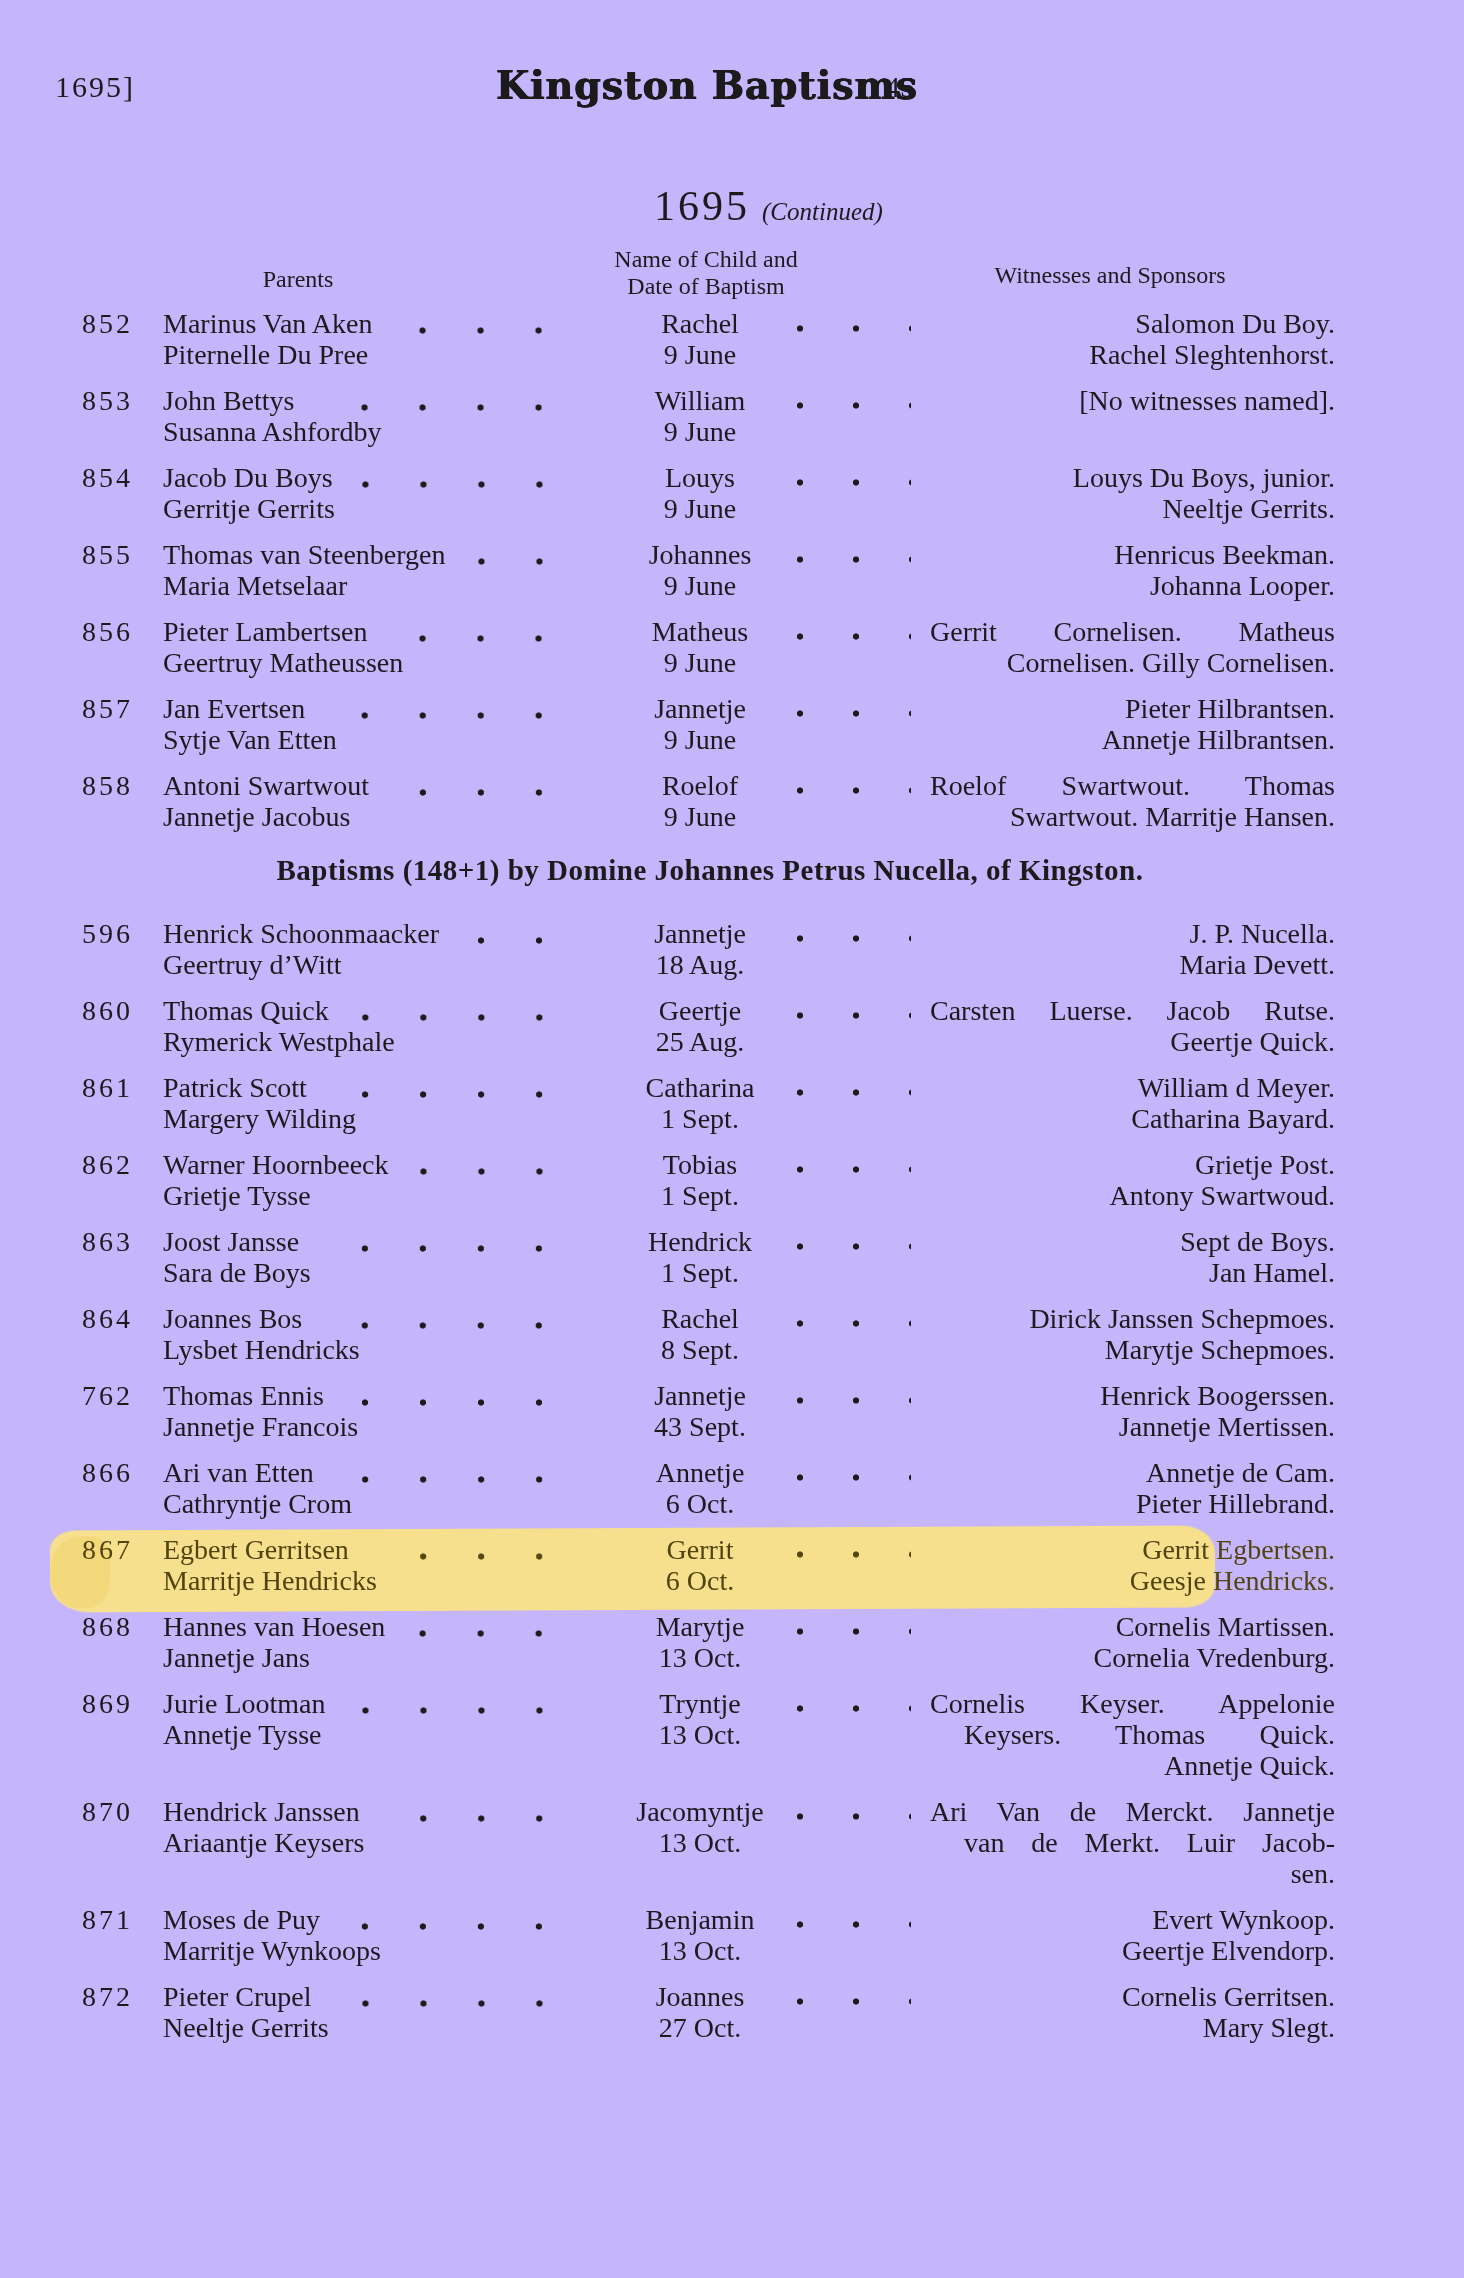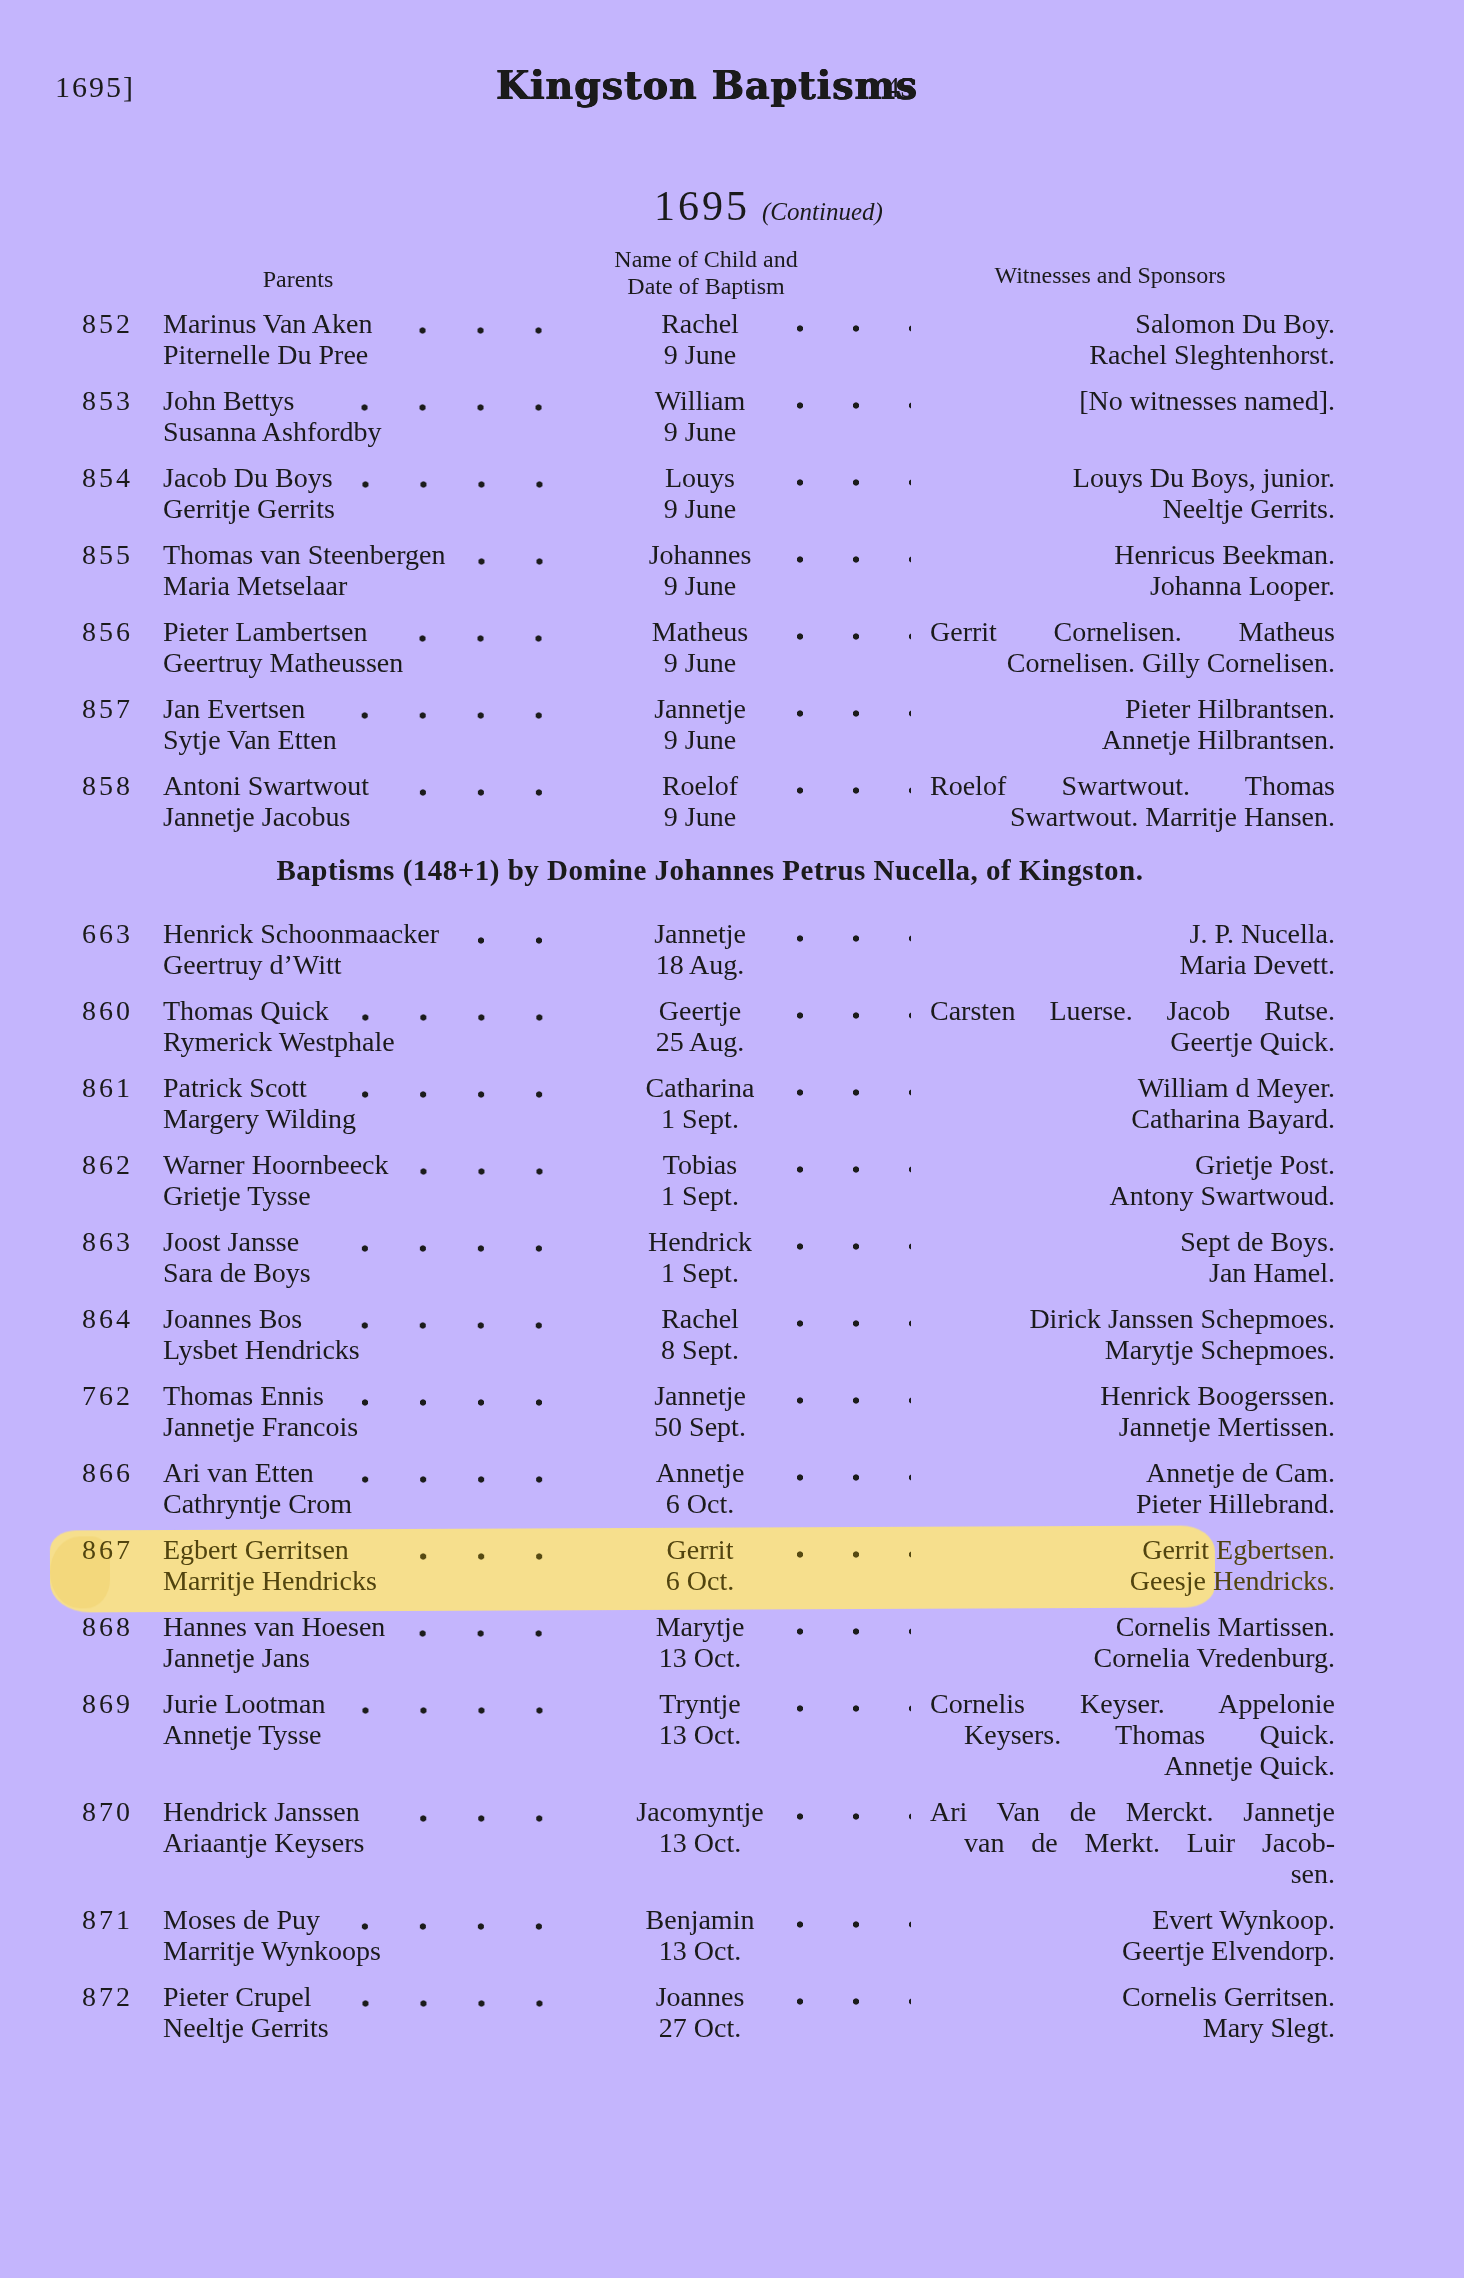--- a/index.html
+++ b/index.html
@@ -235,21 +235,21 @@
     <div class="wits">
           <div class="wl wide">Roelof Swartwout. Thomas</div>
           <div class="wl indent">Swartwout. Marritje Hansen.</div>
         </div>
   </div>
       <div class="section">
         <span>Baptisms (148+1) by Domine Johannes Petrus Nucella, of Kingston.</span>
       </div>
       <div class="entry">
 
-    <div class="num">663</div>
+    <div class="num">596</div>
     <div class="parents">
       <div class="pline1">
         <span class="pname">Henrick Schoonmaacker</span>
         <span class="lead"></span>
       </div>
       <div class="pname">Geertruy d’Witt</div>
     </div>
     <div class="child">
       <div>Jannetje</div>
       <div>18 Aug.</div>
@@ -365,21 +365,21 @@
     <div class="num">762</div>
     <div class="parents">
       <div class="pline1">
         <span class="pname">Thomas Ennis</span>
         <span class="lead"></span>
       </div>
       <div class="pname">Jannetje Francois</div>
     </div>
     <div class="child">
       <div>Jannetje</div>
-      <div>50 Sept.</div>
+      <div>43 Sept.</div>
     </div>
     <div class="dots2"></div>
     <div class="wits">
           <div class="wl">Henrick Boogerssen.</div>
           <div class="wl">Jannetje Mertissen.</div>
         </div>
   </div>
       <div class="entry">
 
     <div class="num">866</div>

